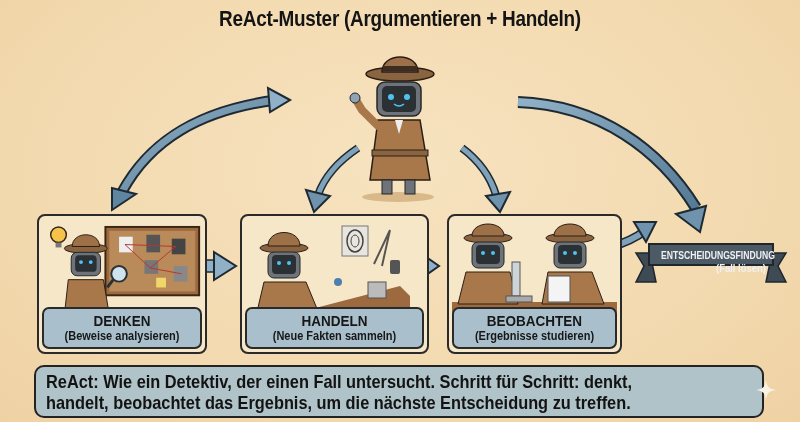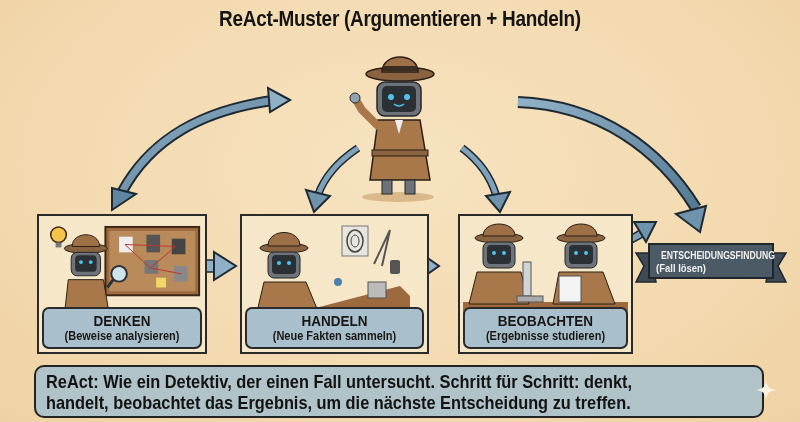--- a/index.html
+++ b/index.html
@@ -11,34 +11,34 @@
     color: #1a1a1a;
   }
   .title {
     position: absolute; left: 0; top: 6px; width: 800px;
     text-align: center; font-weight: 700; font-size: 22px; letter-spacing: -0.3px;
     color: #141414; transform: scaleX(0.86); transform-origin: center;
   }
   svg.layer { position: absolute; left: 0; top: 0; width: 800px; height: 422px; }
   .panel {
     position: absolute; top: 214px; height: 140px;
-    background: #f7e7c9; border: 2px solid #2a2a2a; border-radius: 0;
+    background: #f7e7c9; border: 2px solid #2a2a2a; border-radius: 8px;
     overflow: hidden;
   }
   .panel .art { position: absolute; left: 0; top: 0; width: 100%; height: 100px; }
   .caption {
     position: absolute; left: 3px; right: 3px; bottom: 3px; height: 42px;
     background: #a9c0cc; border: 2px solid #2a2a2a; border-radius: 7px;
     text-align: center; color: #171717;
   }
   .caption .t1 { display: block; font-weight: 700; font-size: 15px; line-height: 17px; margin-top: 3px; transform: scaleX(0.9); }
   .caption .t2 { display: block; font-weight: 700; font-size: 12.5px; line-height: 15px; transform: scaleX(0.88); }
   .banner {
-    position: absolute; left: 648px; top: 243px; width: 126px; height: 36px;
-    background: #4c5a66; border: 2px solid #1f262c; color: #f1f1f1; text-align: left;
+    position: absolute; left: 648px; top: 243px; width: 126px; height: 23px;
+    background: #4c5a66; border: 2px solid #1f262c; color: #f1f1f1; text-align: right;
   }
   .banner .b1 { display:block; font-weight:700; font-size: 10.5px; line-height: 14px; margin-top: 3px; transform: scaleX(0.82); }
   .banner .b2 { display:block; font-weight:700; font-size: 10.5px; line-height: 13px; transform: scaleX(0.9); }
   .footer {
     position: absolute; left: 34px; top: 365px; width: 730px; height: 53px;
     background: #afc3c9; border: 2px solid #232323; border-radius: 10px;
     font-weight: 700; font-size: 19px; line-height: 21px; color: #131313;
     padding: 4px 20px 0 10px;
   }
   .footer span { display: block; transform: scaleX(0.86); transform-origin: left; white-space: nowrap; }
@@ -156,21 +156,21 @@
       <circle cx="39" cy="47" r="2" fill="#4fc3f0"></circle>
     <path d="M6,100 L14,66 L56,66 L70,100 Z" fill="#a8784a" stroke="#2a1e14" stroke-width="1"></path>
     <circle cx="88" cy="66" r="4" fill="#4a7fb0"></circle>
   </svg>
   <div class="caption">
     <span class="t1">HANDELN</span>
     <span class="t2">(Neue Fakten sammeln)</span>
   </div>
 </div>
 
-<div class="panel" style="left:458px; width:175px;padding-left:32px;">
+<div class="panel" style="left:447px; width:175px;padding-left:32px;">
   <svg class="art" viewBox="0 0 165 100">
     <rect x="0" y="86" width="165" height="14" fill="#9c6a3e"></rect>
 
     <ellipse cx="36" cy="22" rx="24" ry="5" fill="#8a6440" stroke="#2a1e14" stroke-width="1"></ellipse>
     <path d="M20,20 C20,4 52,4 52,20 Z" fill="#9e7048" stroke="#2a1e14" stroke-width="1"></path>
     <rect x="20" y="26" width="32" height="26" rx="6" fill="#6e7379" stroke="#23272b" stroke-width="1"></rect>
     <rect x="24" y="29" width="24" height="19" rx="4" fill="#2b3035"></rect>
     <circle cx="31" cy="37" r="2" fill="#4fc3f0"></circle>
       <circle cx="41" cy="37" r="2" fill="#4fc3f0"></circle>
     <path d="M6,88 L14,56 L58,56 L66,88 Z" fill="#a8784a" stroke="#2a1e14" stroke-width="1"></path>

